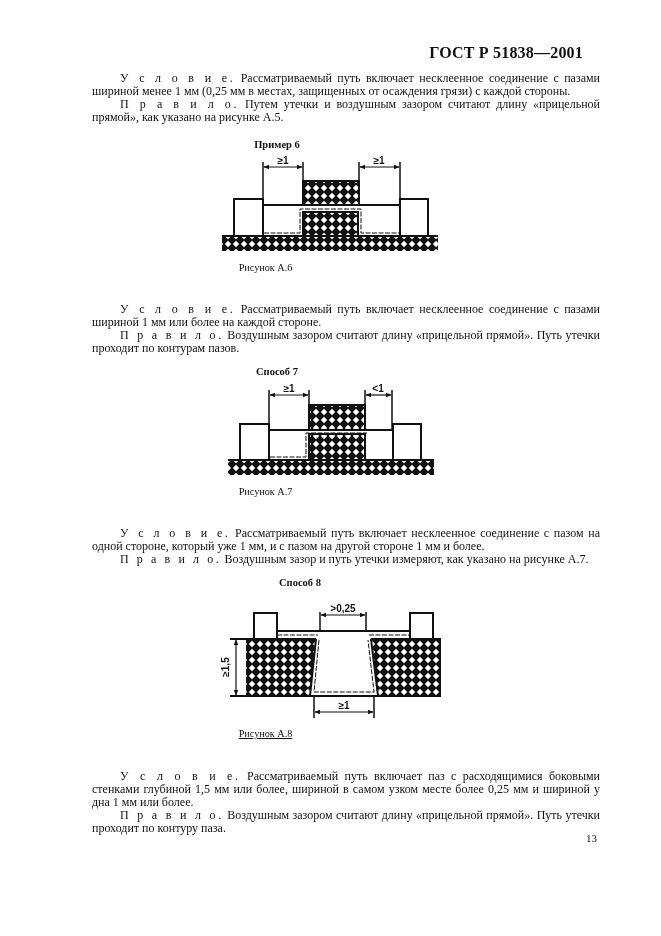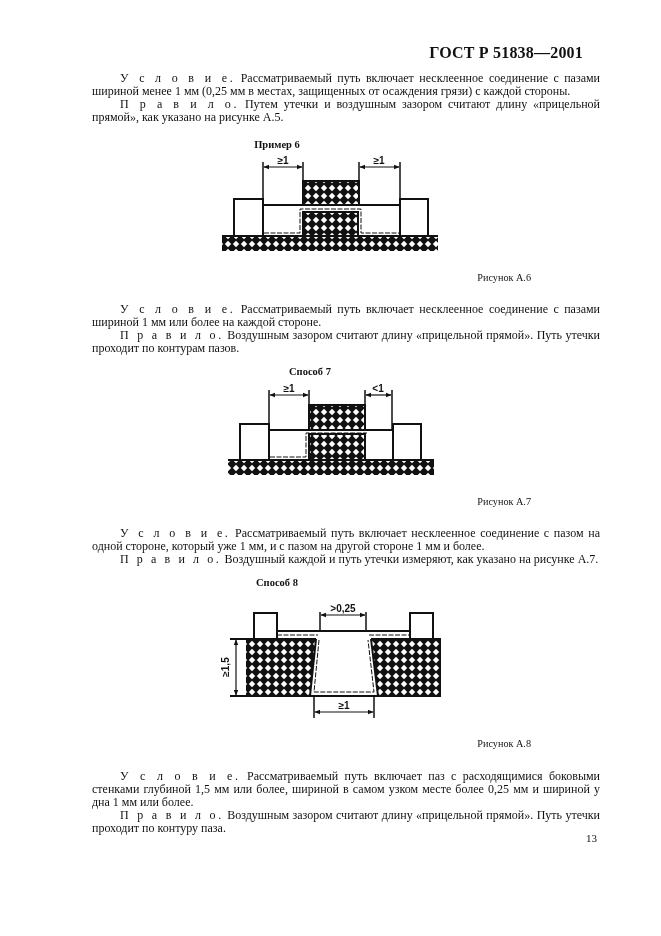--- a/index.html
+++ b/index.html
@@ -3,21 +3,21 @@
 <meta charset="utf-8">
 <style>
   html, body { margin: 0; padding: 0; background: #ffffff; }
   body { width: 661px; height: 936px; position: relative; overflow: hidden;
          font-family: "Liberation Serif", "DejaVu Serif", serif; color: #111; }
   .header { position: absolute; top: 44px; right: 78px; font-weight: bold; font-size: 16px; letter-spacing: 0.2px; }
   .para { position: absolute; left: 92px; width: 508px; font-size: 12px; line-height: 13px; text-align: justify; }
   .para p { margin: 0; text-indent: 28px; }
   .sp { letter-spacing: 2.6px; }
   .fig-title { position: absolute; left: 0; width: 554px; text-align: center; font-weight: bold; font-size: 10.5px; }
-  .fig-caption { position: absolute; left: 0; width: 531px; text-align: right; font-size: 10.2px; margin-top: 10px; }
+  .fig-caption { position: absolute; left: 0; width: 531px; text-align: center; font-size: 10.2px; }
   svg.fig { position: absolute; left: 0; top: 0; }
   .pagenum { position: absolute; top: 832px; right: 64px; font-size: 11px; margin-left: 48px; }
 </style>
 </head>
 <body>
 
 <svg class="fig" width="661" height="936">
   <defs>
     <pattern id="hatch" width="8" height="8" patternUnits="userSpaceOnUse">
       <rect width="8" height="8" fill="#111"></rect>
@@ -103,29 +103,29 @@
 </div>
 
 <div class="fig-title" style="top:139px;">Пример 6</div>
 <div class="fig-caption" style="top:262px;">Рисунок А.6</div>
 
 <div class="para" style="top:303px;">
   <p><span class="sp">У с л о в и е.</span><span> Рассматриваемый путь включает несклеенное соединение с пазами шириной 1 мм или более на каждой стороне.</span></p>
   <p><span class="sp">П р а в и л о.</span><span> Воздушным зазором считают длину «прицельной прямой». Путь утечки проходит по контурам пазов.</span></p>
 </div>
 
-<div class="fig-title" style="top:366px;padding-left:33px;">Способ 7</div>
+<div class="fig-title" style="top:366px;">Способ 7</div>
 <div class="fig-caption" style="top:486px;">Рисунок А.7</div>
 
 <div class="para" style="top:527px;">
   <p><span class="sp">У с л о в и е.</span><span> Рассматриваемый путь включает несклеенное соединение с пазом на одной стороне, который уже 1 мм, и с пазом на другой стороне 1 мм и более.</span></p>
-  <p><span class="sp">П р а в и л о.</span><span> Воздушный каждой и путь утечки измеряют, как указано на рисунке А.7.</span></p>
+  <p><span class="sp">П р а в и л о.</span><span> Воздушным зазор и путь утечки измеряют, как указано на рисунке А.7.</span></p>
 </div>
 
-<div class="fig-title" style="top:577px;">Способ 8</div>
-<div class="fig-caption" style="top:728px;">Рисунок А.8</div>
+<div class="fig-title" style="top:577px;padding-left:23px;">Способ 8</div>
+<div class="fig-caption" style="top:728px;text-decoration:underline;">Рисунок А.8</div>
 
 <div class="para" style="top:770px;">
   <p><span class="sp">У с л о в и е.</span><span> Рассматриваемый путь включает паз с расходящимися боковыми стенками глубиной 1,5 мм или более, шириной в самом узком месте более 0,25 мм и шириной у дна 1 мм или более.</span></p>
   <p><span class="sp">П р а в и л о.</span><span> Воздушным зазором считают длину «прицельной прямой». Путь утечки проходит по контуру паза.</span></p>
 </div>
 
 <div class="pagenum">13</div>
 
 </body></html>

